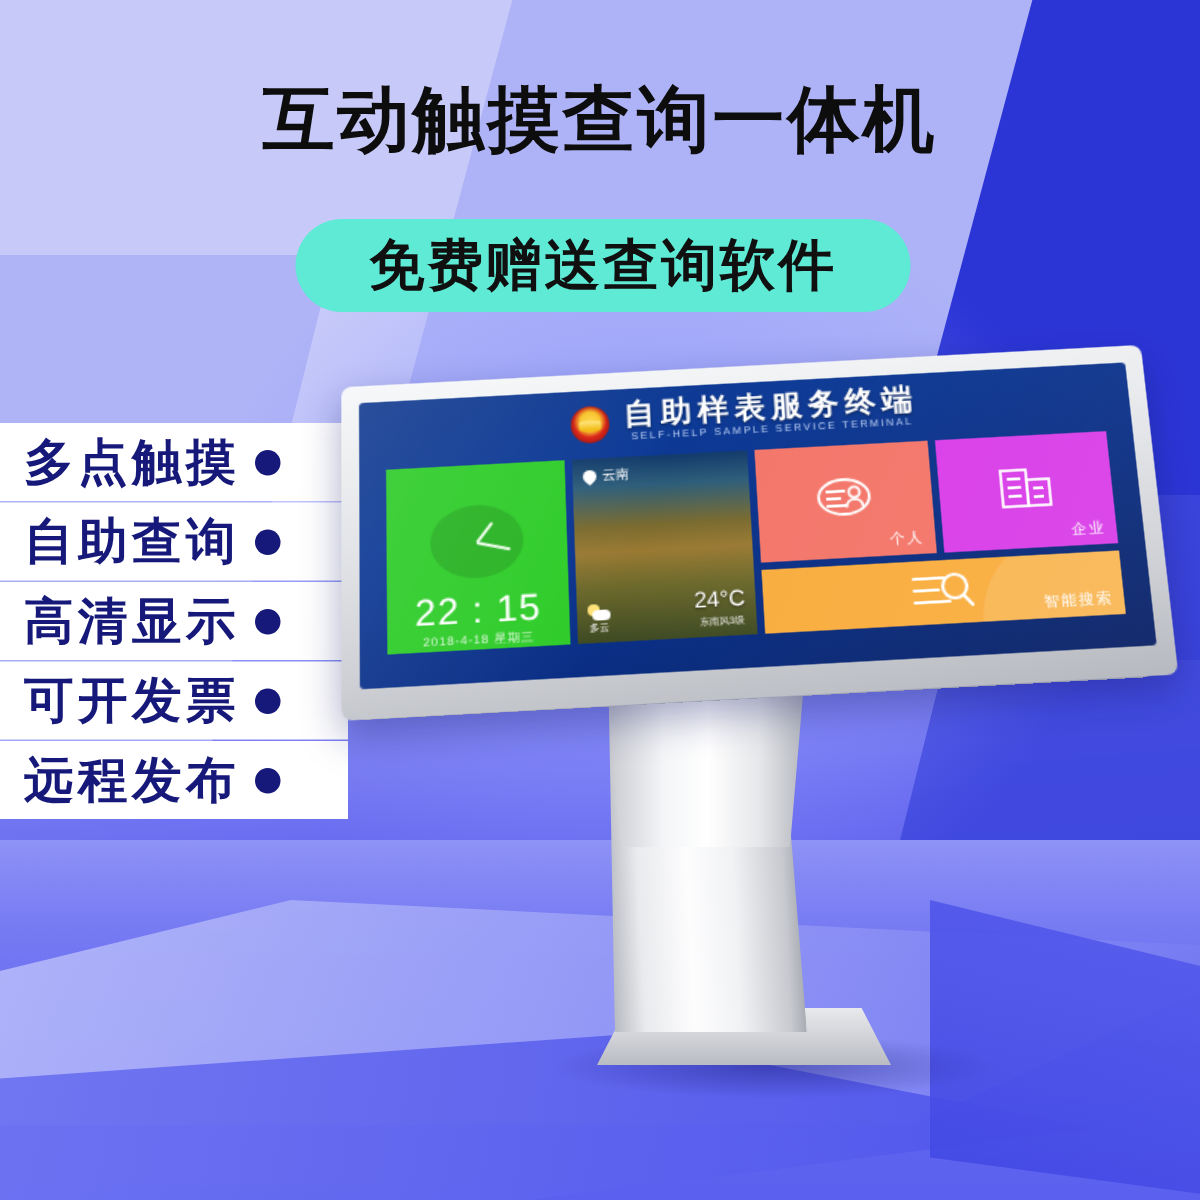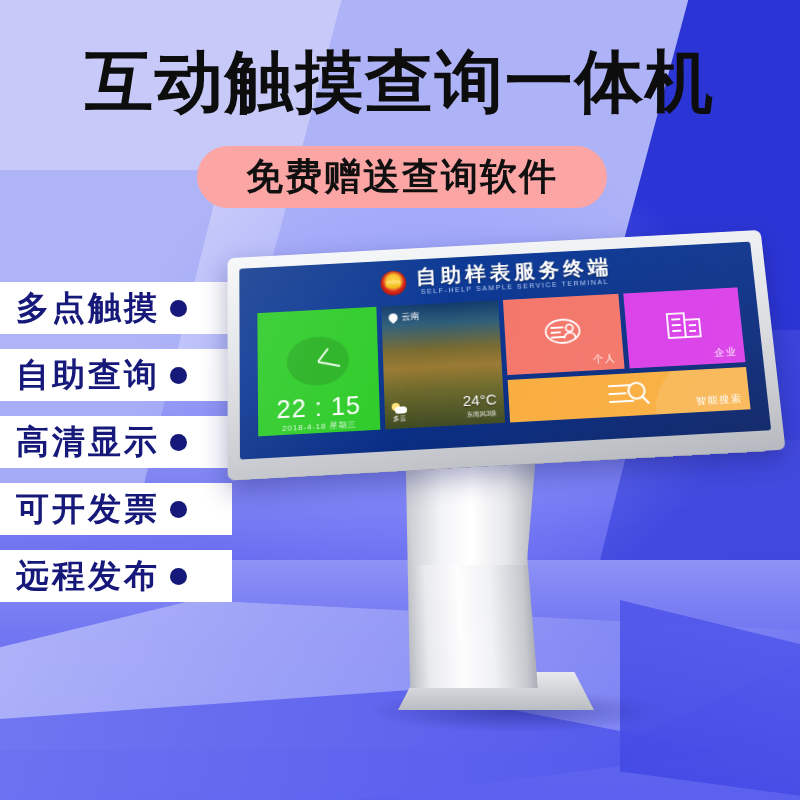--- a/index.html
+++ b/index.html
@@ -35,31 +35,31 @@
     background:linear-gradient(100deg,#6f74f1,#4f55ea);
     clip-path:polygon(0% 26%,58% 0%,100% 52%,40% 100%,0% 100%);opacity:.95;}
   .floor-right{position:absolute;left:620px;top:600px;width:360px;height:220px;
     background:linear-gradient(200deg,#5a60ef,#3f45e2);
     clip-path:polygon(0% 0%,100% 40%,100% 100%,0% 78%);opacity:.9;}
   .shadow{position:absolute;left:370px;top:690px;width:290px;height:42px;
     background:radial-gradient(ellipse at 50% 50%,rgba(25,28,120,.45),rgba(25,28,120,0) 72%);}
 
   
   .headline{position:absolute;left:0;top:42px;width:800px;text-align:center;
-    font-size:68px;line-height:78px;font-weight:bold;color:#0d0d0d;
+    font-size:48px;line-height:78px;font-weight:bold;color:#0d0d0d;
     letter-spacing:2px;white-space:nowrap;}
 
   .pill{position:absolute;left:197px;top:146px;width:410px;height:62px;
-    background:#fca5a5;border-radius:32px;display:flex;align-items:center;
+    background:#5eead4;border-radius:32px;display:flex;align-items:center;
     justify-content:center;}
   .pill span{font-size:37px;font-weight:bold;color:#101010;letter-spacing:2px;}
 
   
   .features{position:absolute;left:0;top:282px;width:232px;}
-  .feat{position:relative;height:52px;margin-bottom:15px;background:#ffffff;
+  .feat{position:relative;height:52px;margin-bottom:1px;background:#ffffff;
     display:flex;align-items:center;padding-left:16px;box-sizing:border-box;}
   .feat .txt{font-size:33px;font-weight:bold;color:#16197a;letter-spacing:3px;
     line-height:34px;}
   .feat .dot{width:17px;height:17px;border-radius:50%;background:#16197a;
     margin-left:10px;}
 
   
   .kiosk{position:absolute;left:0;top:0;width:800px;height:800px;}
 
   .stand-base{position:absolute;left:398px;top:672px;width:196px;height:38px;

